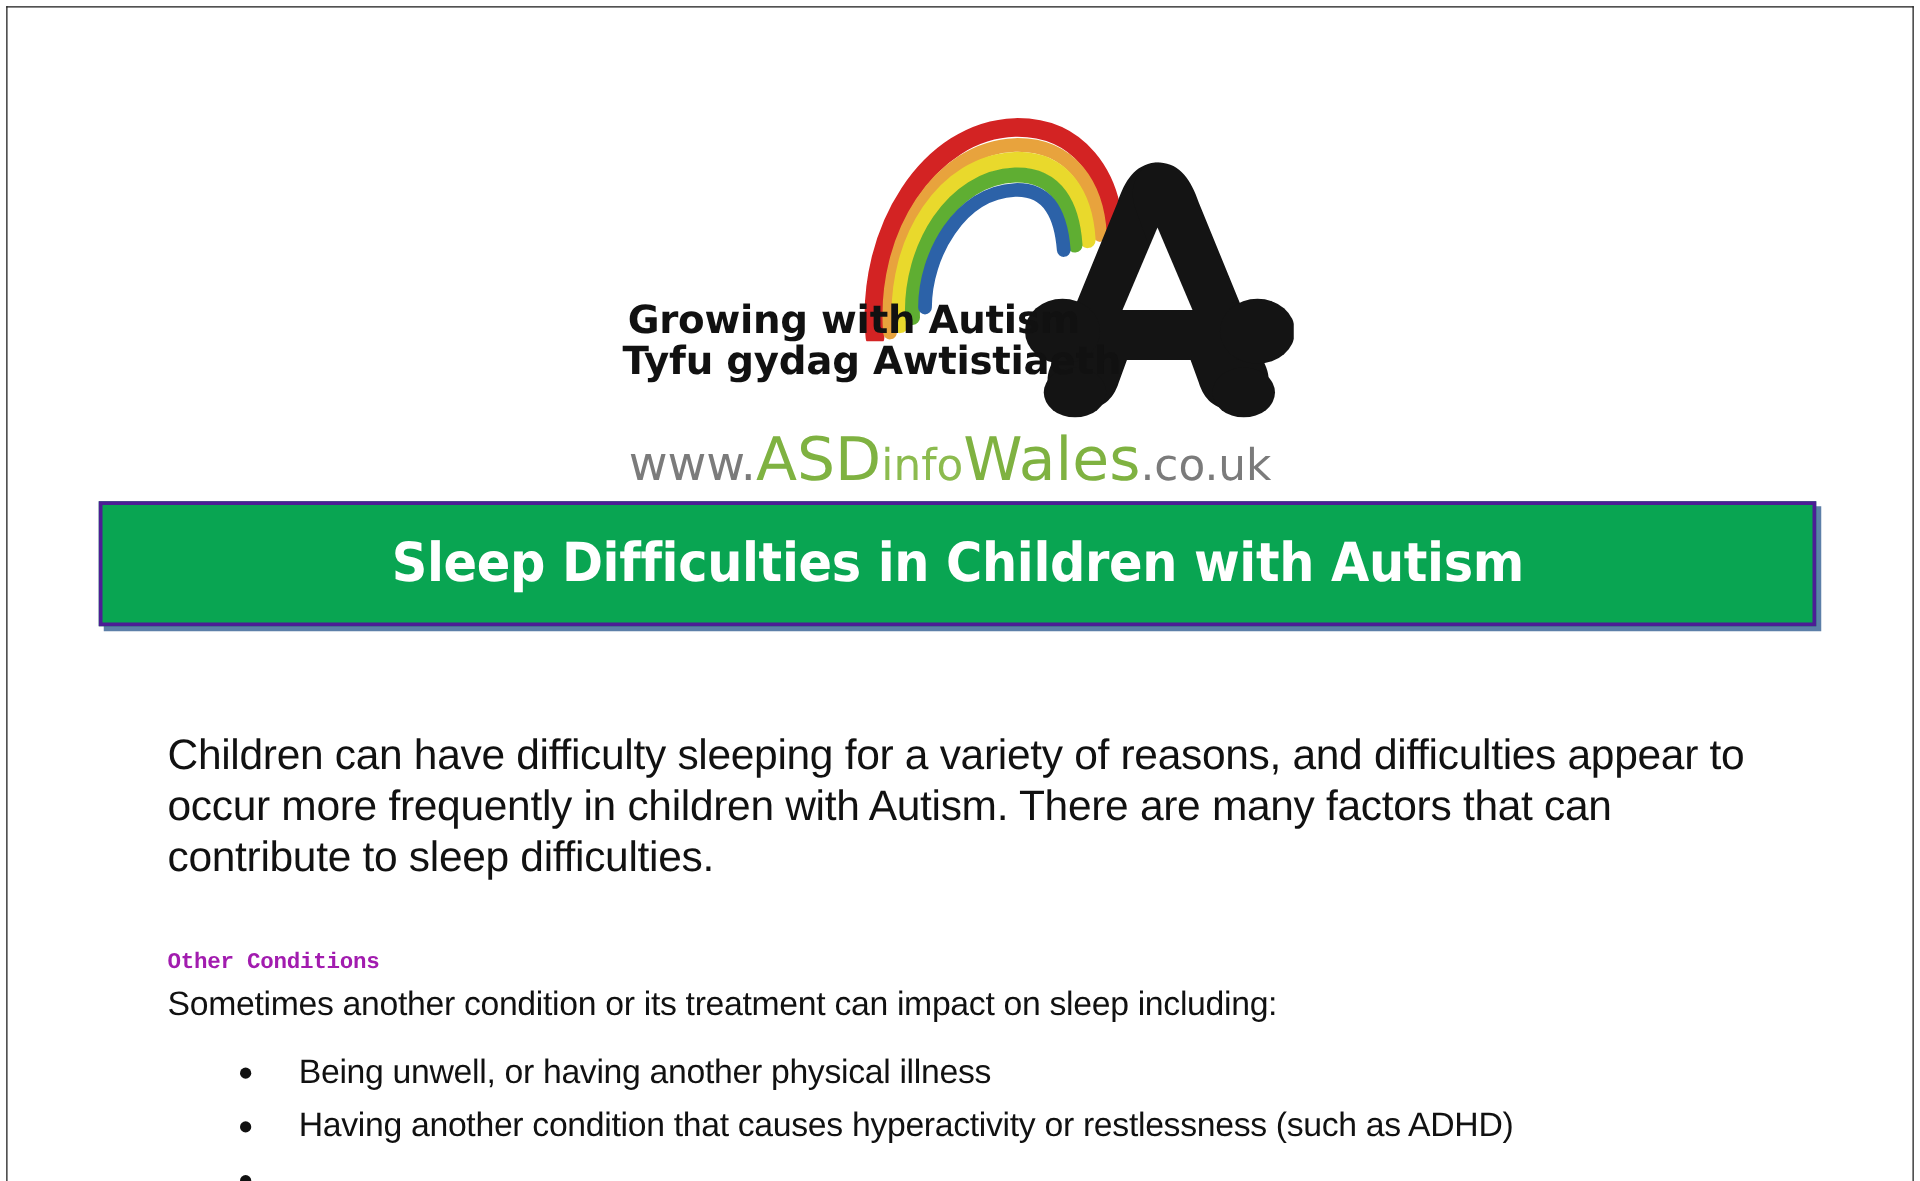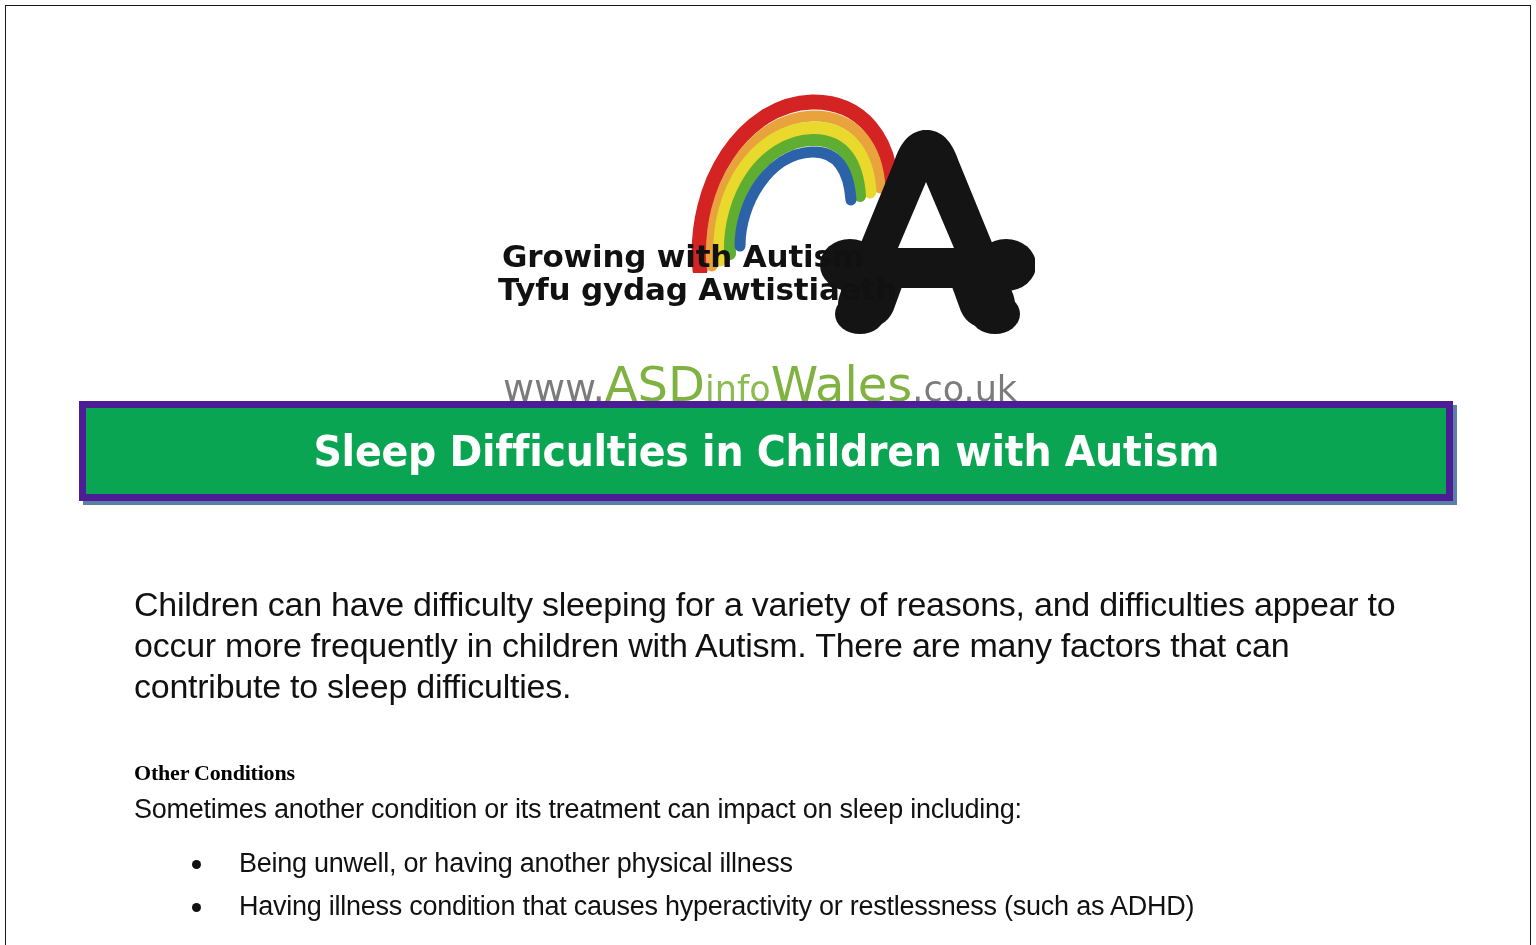--- a/index.html
+++ b/index.html
@@ -80,21 +80,21 @@
     font-weight: bold;
     font-size: 31px;
     letter-spacing: -0.2px;
     color: #111111;
     white-space: nowrap;
   }
 
   .url-line {
     position: absolute;
     left: 0;
-    top: 274px;
+    top: 258px;
     width: 540px;
     text-align: center;
     white-space: nowrap;
     line-height: 1;
   }
   .url-seg {
     font-family: "DejaVu Sans", sans-serif;
     font-weight: 400;
   }
   .url-www   { font-size: 38px; color: #7b7b7b; }
@@ -111,21 +111,21 @@
     width: 1378px;
     height: 105px;
   }
   .banner {
     position: absolute;
     left: 0;
     top: 0;
     width: 1374px;
     height: 100px;
     background: #09a552;
-    border: 7px solid #4c1d95;
+    border: 3px solid #4c1d95;
     box-shadow: 4px 4px 0 0 #5c7fa8;
     display: flex;
     align-items: center;
     justify-content: center;
   }
   .banner-title {
     font-family: "DejaVu Sans", sans-serif;
     font-weight: bold;
     font-size: 43px;
     color: #ffffff;
@@ -145,24 +145,24 @@
   .intro {
     font-family: "Liberation Sans", sans-serif;
     font-size: 34px;
     line-height: 41px;
     color: #111111;
     margin: 0;
     letter-spacing: -0.25px;
   }
 
   .section-heading {
-    font-family: Liberation Serif, serif;
-    font-size: 22px;
+    font-family: Liberation Mono, monospace;
+    font-size: 18px;
     font-weight: bold;
-    color: #000000;
+    color: #a21caf;
     margin: 53px 0 0 0;
     letter-spacing: -0.2px;
   }
 
   .section-lead {
     font-family: "Liberation Sans", sans-serif;
     font-size: 27px;
     line-height: 40px;
     color: #111111;
     margin: 3px 0 13px 0;
@@ -262,21 +262,21 @@
 
       <p class="section-lead">Sometimes another condition or its treatment can impact on sleep including:</p>
 
       <ul class="bullets">
         <li class="bullet-item">
           <span class="bullet-dot"></span>
           <span>Being unwell, or having another physical illness</span>
         </li>
         <li class="bullet-item">
           <span class="bullet-dot"></span>
-          <span>Having illness condition that causes hyperactivity or restlessness (such as ADHD)</span>
+          <span>Having another condition that causes hyperactivity or restlessness (such as ADHD)</span>
         </li>
         <li class="bullet-item">
           <span class="bullet-dot"></span>
         </li>
       </ul>
     </div>
 
   </div>
 </div>
 

